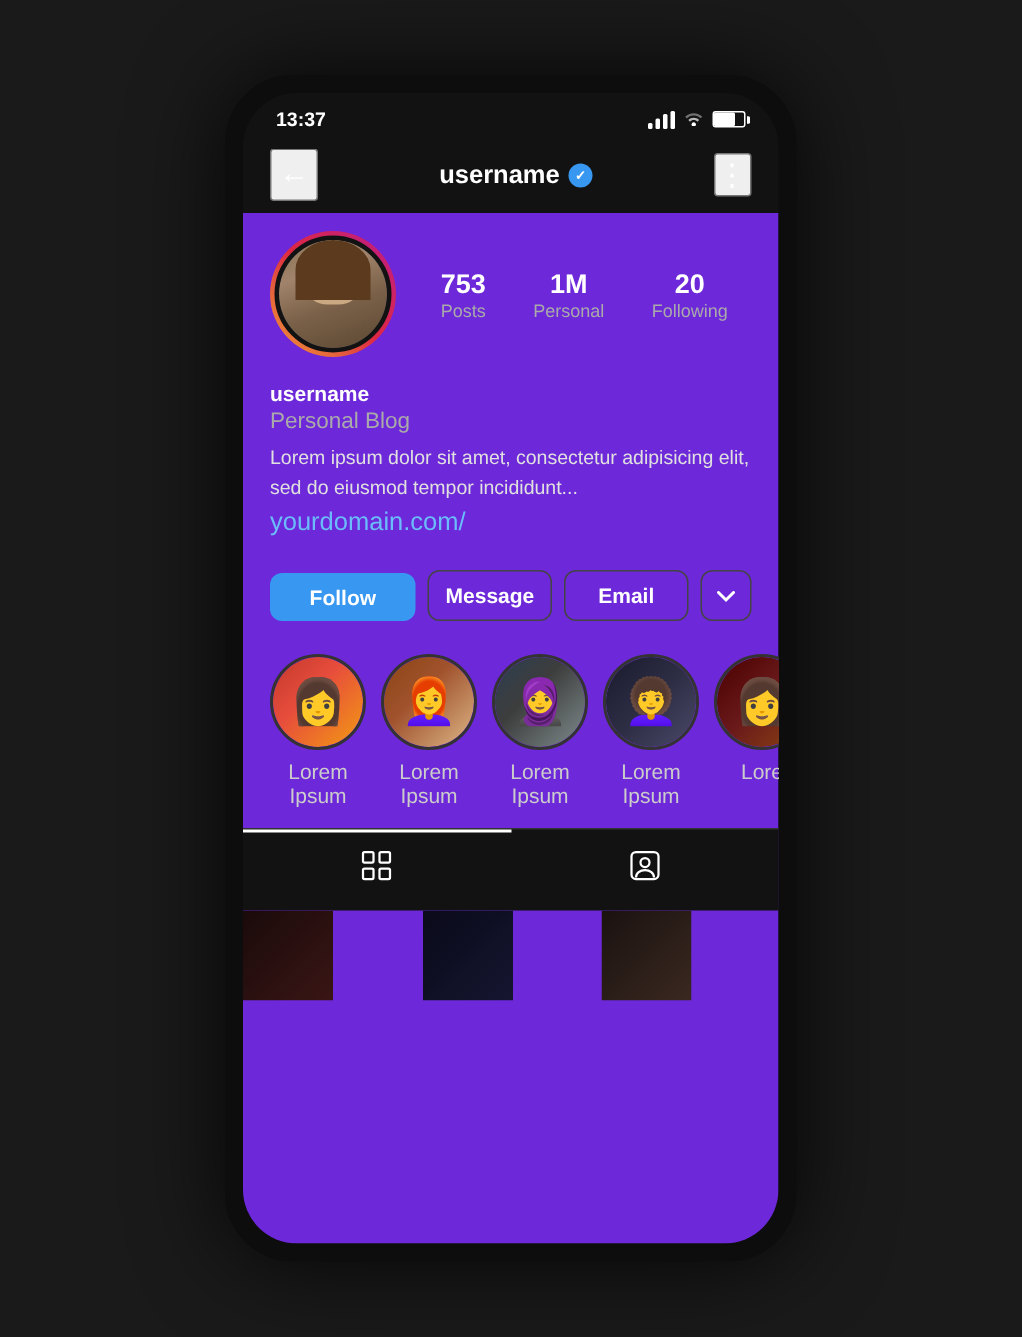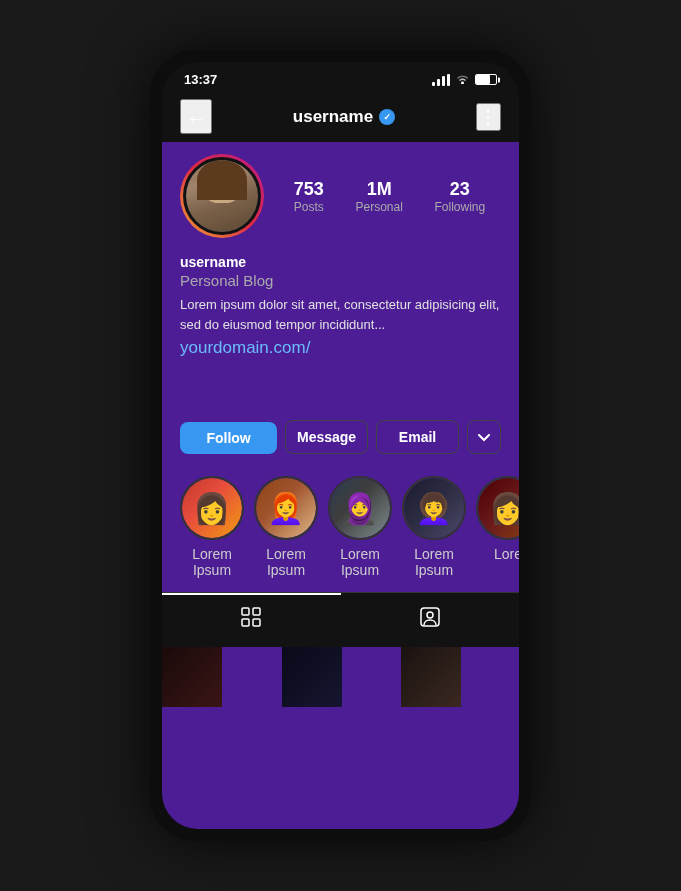--- a/index.html
+++ b/index.html
@@ -150,21 +150,21 @@
       color: #fff;
       font-size: 20px;
       cursor: pointer;
       letter-spacing: 1px;
     }
 
     
     .profile-content {
       flex: 1;
       overflow-y: auto;
-      background: #4c1d95;
+      background: #6d28d9;
     }
 
     .profile-content::-webkit-scrollbar { display: none; }
 
     
     .profile-top {
       display: flex;
       align-items: center;
       padding: 12px 18px;
       gap: 14px;
@@ -309,21 +309,20 @@
       background: transparent;
       color: #fff;
       border: 1.5px solid #444;
       border-radius: 8px;
       padding: 8px 0;
       font-size: 14px;
       font-weight: 700;
       cursor: pointer;
       flex: 1;
       min-width: 0;
-      margin-top: 40px;
     }
 
     .btn-email {
       background: transparent;
       color: #fff;
       border: 1.5px solid #444;
       border-radius: 8px;
       padding: 8px 0;
       font-size: 14px;
       font-weight: 700;
@@ -488,21 +487,21 @@
         <div class="stats-area">
           <div class="stat-item">
             <span class="stat-value">753</span>
             <span class="stat-label">Posts</span>
           </div>
           <div class="stat-item">
             <span class="stat-value">1M</span>
             <span class="stat-label">Personal</span>
           </div>
           <div class="stat-item">
-            <span class="stat-value">23</span>
+            <span class="stat-value">20</span>
             <span class="stat-label">Following</span>
           </div>
         </div>
       </div>
 
       <div class="bio-section">
         <div class="bio-username">username</div>
         <div class="bio-category">Personal Blog</div>
         <div class="bio-text">Lorem ipsum dolor sit amet, consectetur adipisicing elit, sed do eiusmod tempor incididunt...</div>
         <div class="bio-link">yourdomain.com/</div>

